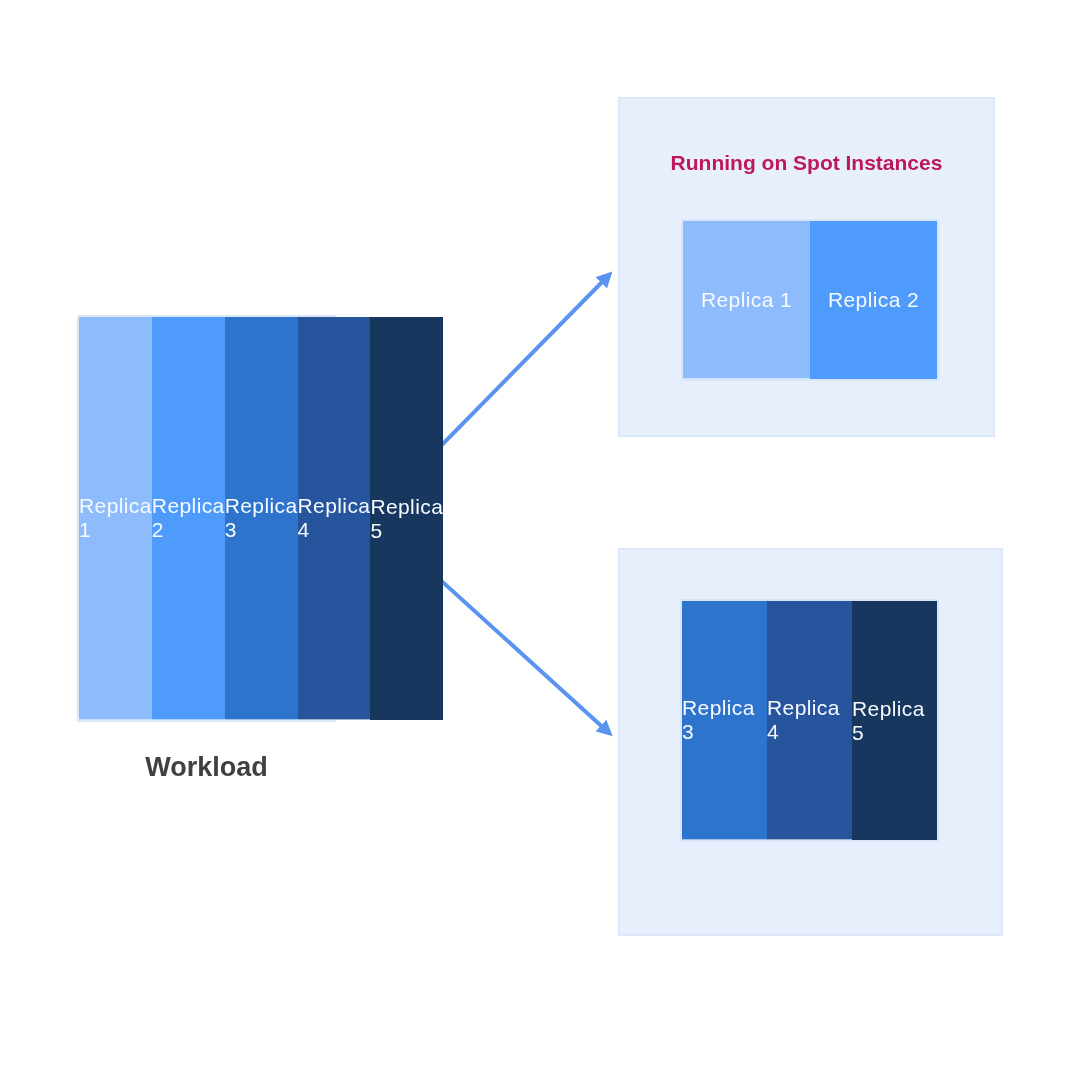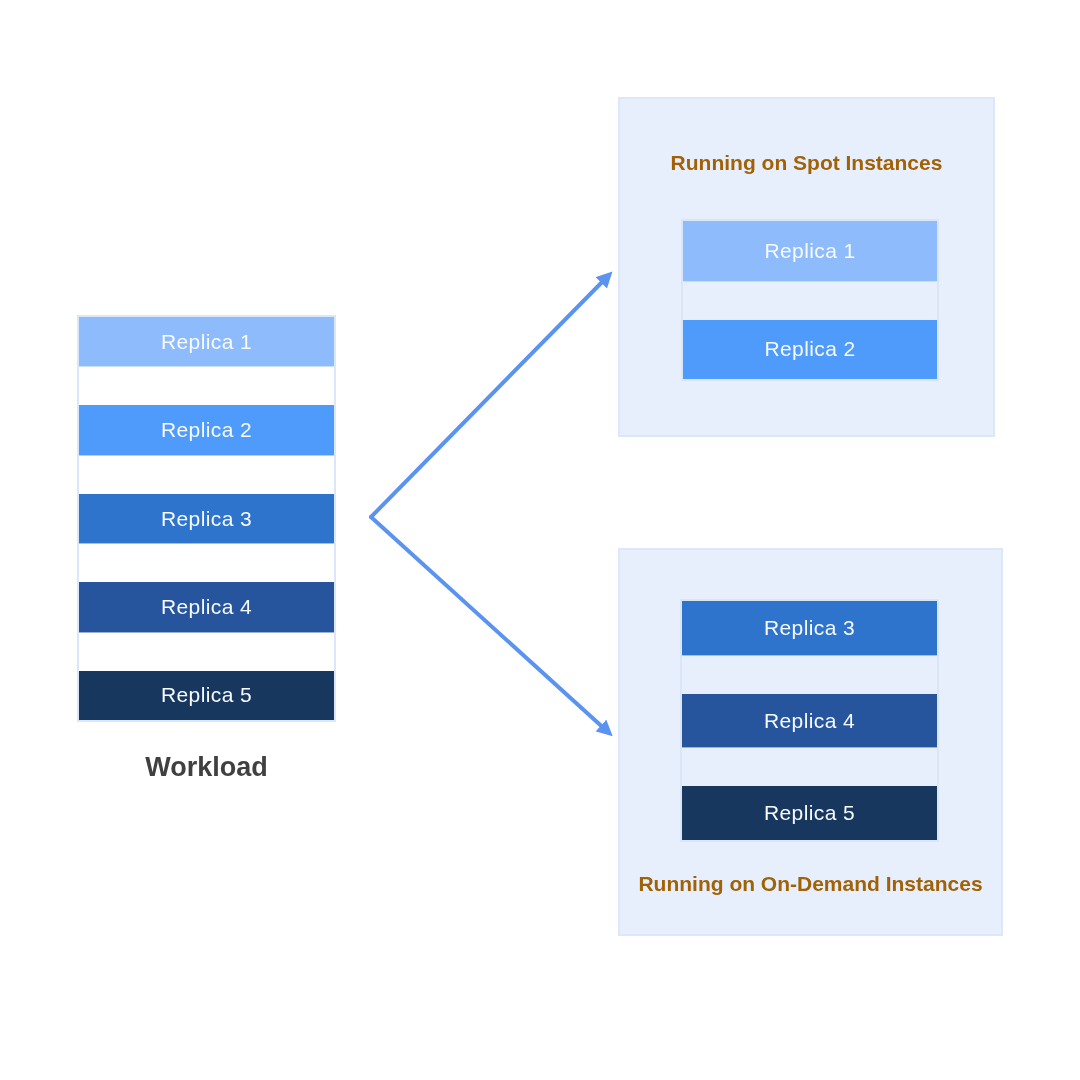--- a/index.html
+++ b/index.html
@@ -4,22 +4,22 @@
 <style>
   html,body{margin:0;padding:0;background:#ffffff;}
   .canvas{
     position:relative;width:1080px;height:1080px;background:#ffffff;overflow:hidden;
     font-family:"Liberation Sans","DejaVu Sans",sans-serif;
   }
   .arrows{position:absolute;left:0;top:0;width:1080px;height:1080px;pointer-events:none;}
 
   
   .stack{
-    position:absolute;display:flex;flex-direction:column;
-    border:2px solid rgba(214,228,247,0.9);box-sizing:border-box;gap:38px;
+    position:absolute;display:flex;flex-direction:row;
+    border:2px solid rgba(214,228,247,0.9);box-sizing:border-box;
   }
   .band{
     flex:1;display:flex;align-items:center;justify-content:center;
     color:#f7fafe;font-size:21px;letter-spacing:0.4px;
     border-bottom:1px solid rgba(255,255,255,0.55);
   }
   .band:last-child{border-bottom:none;}
 
   .workload-stack{left:77px;top:315px;width:259px;height:407px;}
   .workload-label{
@@ -28,21 +28,21 @@
   }
 
   
   .panel{
     position:absolute;background:#e7effc;border:2px solid #dce8fa;box-sizing:border-box;
   }
   .spot-panel{left:618px;top:97px;width:377px;height:340px;}
   .ondemand-panel{left:618px;top:548px;width:385px;height:388px;}
   .panel-title{
     position:absolute;left:0;width:100%;text-align:center;
-    font-size:21px;font-weight:bold;color:#a16207;line-height:24px;
+    font-size:21px;font-weight:bold;color:#be185d;line-height:24px;
   }
   .spot-title{top:52px;}
   .ondemand-title{top:322px;}
   .spot-stack{left:61px;top:120px;width:258px;height:162px;}
   .ondemand-stack{left:60px;top:49px;width:259px;height:243px;}
 </style>
 </head>
 <body>
 
 <div class="canvas">
@@ -73,16 +73,15 @@
       <div class="band" style="background-color: rgb(79, 155, 251);">Replica 2</div>
     </div>
   </div>
 
   <div class="panel ondemand-panel" style="background-color: rgb(231, 239, 252);">
     <div class="stack ondemand-stack">
       <div class="band" style="background-color: rgb(46, 116, 204);">Replica 3</div>
       <div class="band" style="background-color: rgb(38, 85, 157);">Replica 4</div>
       <div class="band" style="background-color: rgb(23, 55, 95);">Replica 5</div>
     </div>
-    <div class="panel-title ondemand-title">Running on On-Demand Instances</div>
   </div>
 
 </div>
 
 </body></html>

